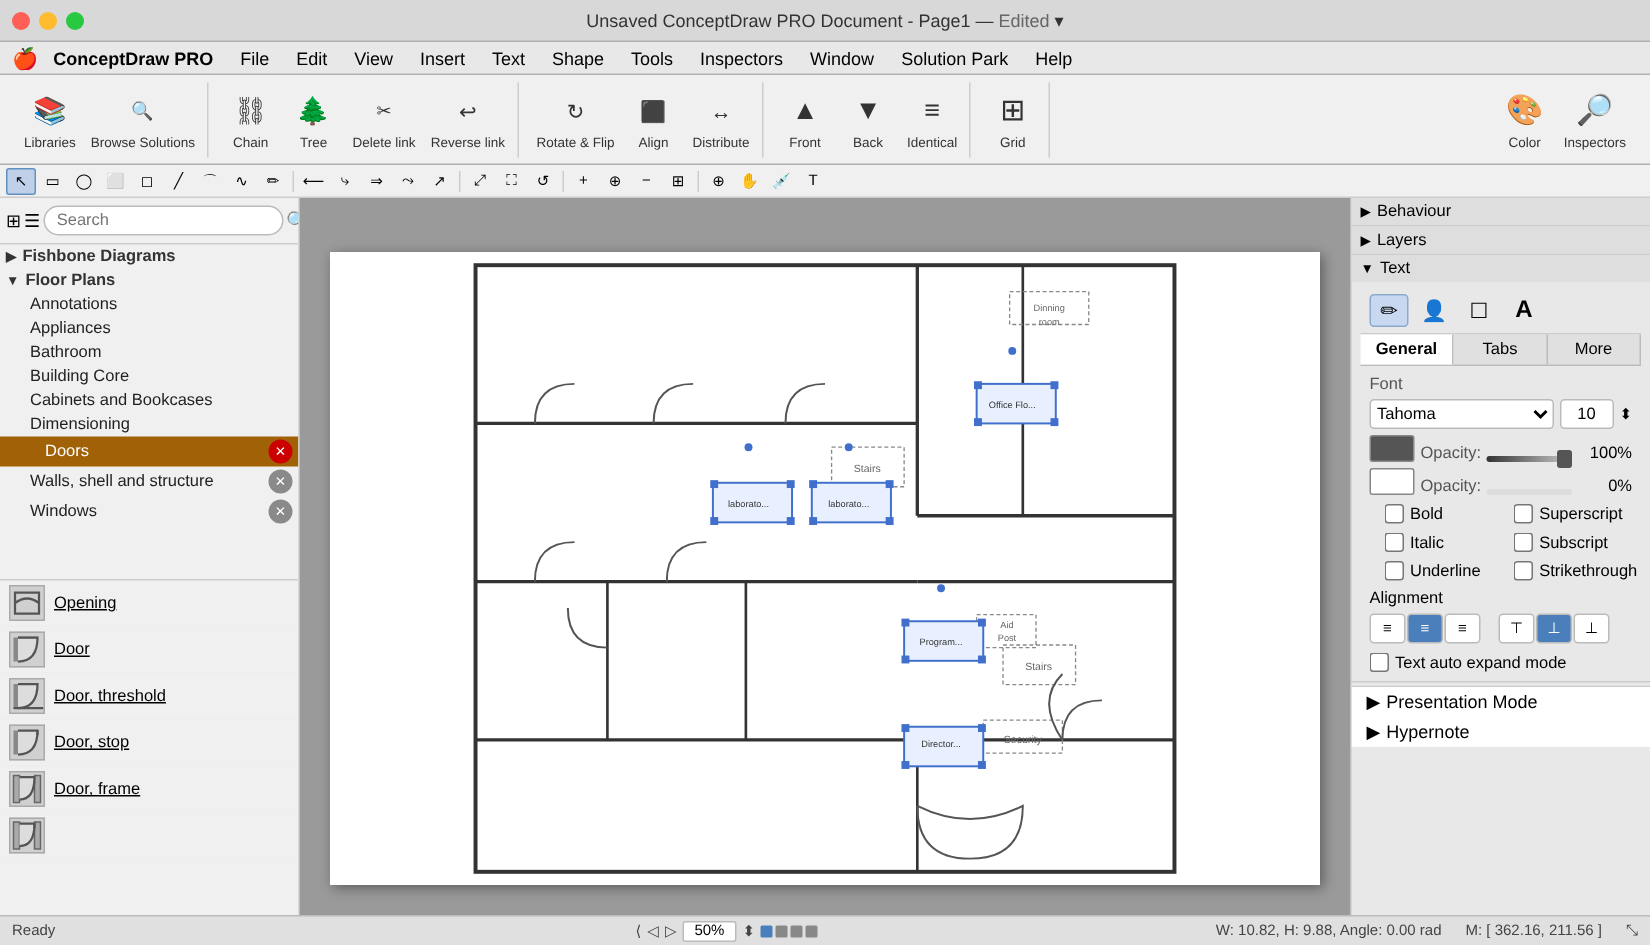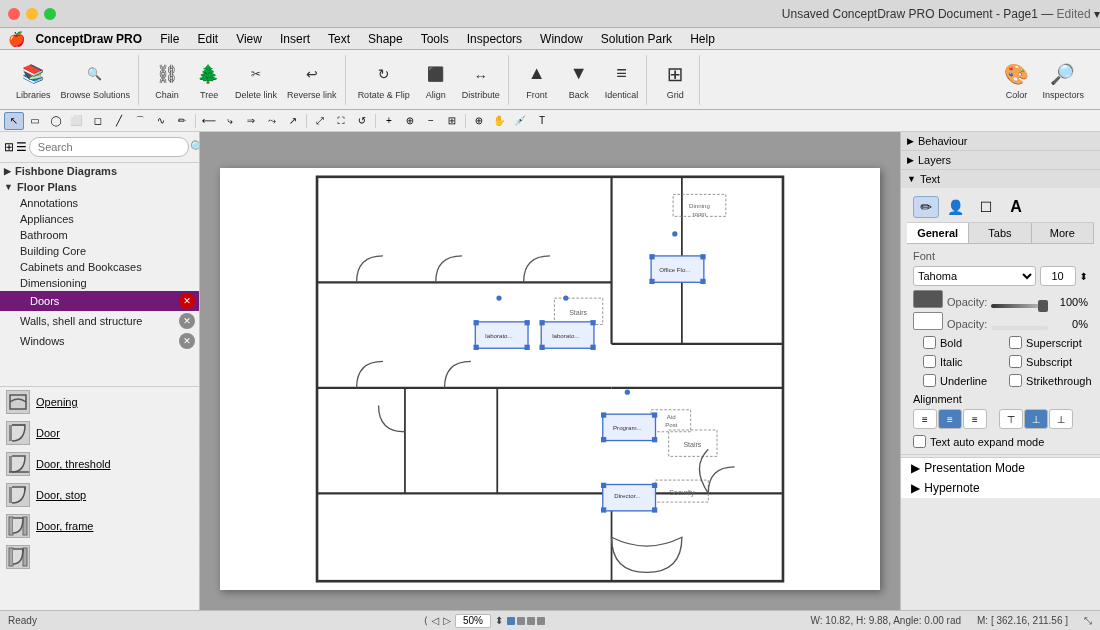--- a/index.html
+++ b/index.html
@@ -12,21 +12,21 @@
     .menubar-item { padding: 2px 8px; border-radius: 3px; cursor: pointer; font-size: 12px; }
 
     
     .toolbar { background: #f0f0f0; height: 60px; display: flex; align-items: center; padding: 0 8px; border-bottom: 1px solid #b0b0b0; gap: 4px; }
     .toolbar-group { display: flex; align-items: center; gap: 2px; padding: 0 4px; border-right: 1px solid #ccc; height: 50px; }
     .toolbar-btn { display: flex; flex-direction: column; align-items: center; justify-content: center; padding: 2px 4px; cursor: pointer; border-radius: 4px; min-width: 40px; height: 46px; gap: 2px; font-size: 10px; color: #333; }
     .toolbar-icon { width: 28px; height: 28px; display: flex; align-items: center; justify-content: center; font-size: 18px; }
     .toolbar-label { font-size: 9px; color: #333; }
 
     
-    .titlebar { background: #d8d8d8; height: 28px; display: flex; align-items: center; justify-content: flex-end; border-bottom: 1px solid #b0b0b0; position: relative; }
+    .titlebar { background: #d8d8d8; height: 28px; display: flex; align-items: center; justify-content: center; border-bottom: 1px solid #b0b0b0; position: relative; }
     .window-controls { position: absolute; left: 8px; display: flex; gap: 6px; }
     .win-btn { width: 12px; height: 12px; border-radius: 50%; cursor: pointer; }
     .win-close { background: #ff5f57; }
     .win-min { background: #febc2e; }
     .win-max { background: #28c840; }
     .title-text { font-size: 12px; color: #333; }
 
     
     .tool-strip { background: #f0f0f0; height: 22px; display: flex; align-items: center; padding: 0 4px; border-bottom: 1px solid #ccc; gap: 1px; }
     .tool-strip-btn { width: 20px; height: 18px; display: flex; align-items: center; justify-content: center; cursor: pointer; border-radius: 2px; font-size: 10px; border: 1px solid transparent; }
@@ -38,21 +38,21 @@
 
     
     .sidebar { width: 200px; background: #f0f0f0; border-right: 1px solid #c0c0c0; display: flex; flex-direction: column; overflow: hidden; }
     .sidebar-toolbar { display: flex; align-items: center; padding: 4px; border-bottom: 1px solid #ccc; gap: 2px; }
     .sidebar-toolbar-btn { width: 22px; height: 22px; display: flex; align-items: center; justify-content: center; cursor: pointer; border-radius: 3px; font-size: 12px; }
     .sidebar-search { flex: 1; height: 20px; border: 1px solid #bbb; border-radius: 10px; padding: 0 8px; font-size: 11px; background: white; }
     .sidebar-tree { flex: 1; overflow-y: auto; }
     .tree-group-header { display: flex; align-items: center; padding: 2px 4px; cursor: pointer; font-size: 11px; font-weight: bold; color: #333; }
     .tree-arrow { margin-right: 4px; font-size: 9px; }
     .tree-item { padding: 2px 4px 2px 20px; cursor: pointer; font-size: 11px; color: #222; }
-    .tree-item.selected { background: #701a75; color: white; padding-left: 30px; }
+    .tree-item.selected { background: #a16207; color: white; padding-left: 30px; }
     .tree-item.has-badge { display: flex; justify-content: space-between; align-items: center; }
     .tree-badge { width: 16px; height: 16px; border-radius: 50%; background: #8a8a8a; display: flex; align-items: center; justify-content: center; color: white; font-size: 9px; }
     .tree-badge.active { background: #cc0000; }
 
     
     .list-panel { border-top: 1px solid #ccc; overflow-y: auto; flex: 1; text-decoration: underline; }
     .list-item { display: flex; align-items: center; padding: 3px 6px; cursor: pointer; font-size: 11px; gap: 6px; border-bottom: 1px solid #eee; }
     .list-icon { width: 24px; height: 24px; background: #d0d0d0; border: 1px solid #aaa; display: flex; align-items: center; justify-content: center; font-size: 8px; flex-shrink: 0; }
     .list-label { font-size: 11px; }
     .list-label.blue { color: #2060aa; }

